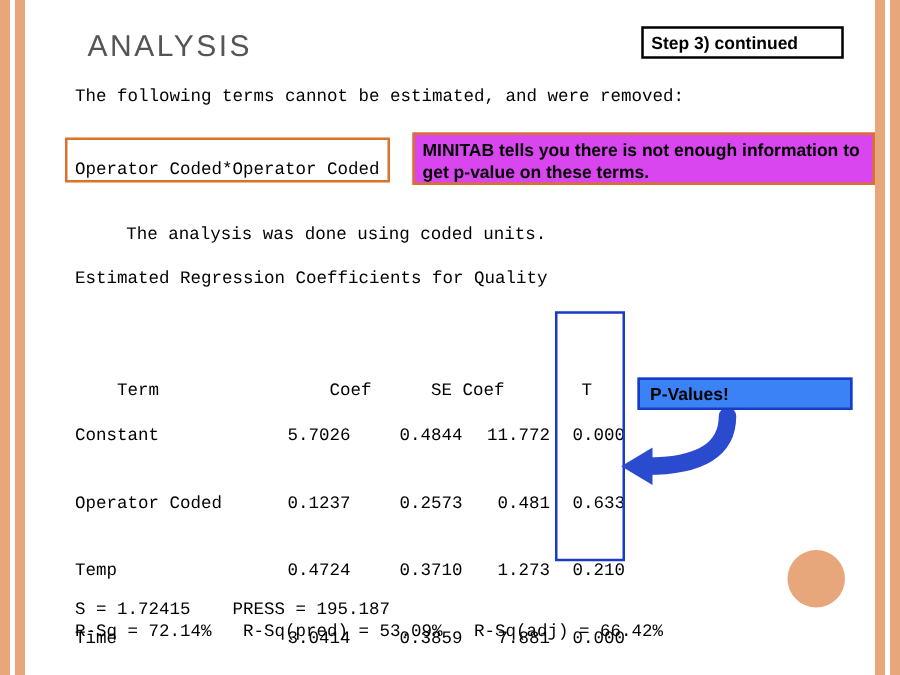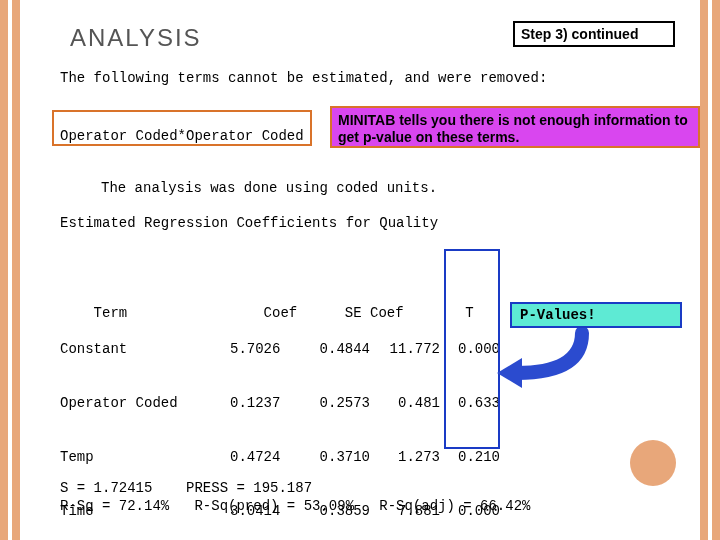--- a/index.html
+++ b/index.html
@@ -96,22 +96,22 @@
     width: 56px; height: 200px;
     border: 2px solid #1a3bc5;
     pointer-events: none;
   }
 
   .pvalues-callout {
     position: absolute;
     left: 510px; top: 302px;
     width: 172px; height: 26px;
     border: 2px solid #1a3bc5;
-    background: #5eead4;
-    font-family: Liberation Mono, monospace;
+    background: #3b82f6;
+    font-family: Liberation Sans, sans-serif;
     font-weight: bold;
     font-size: 14px;
     padding: 3px 8px;
   }
 
   .arrow-svg {
     position: absolute;
     left: 492px; top: 328px;
     width: 110px; height: 70px;
   }

